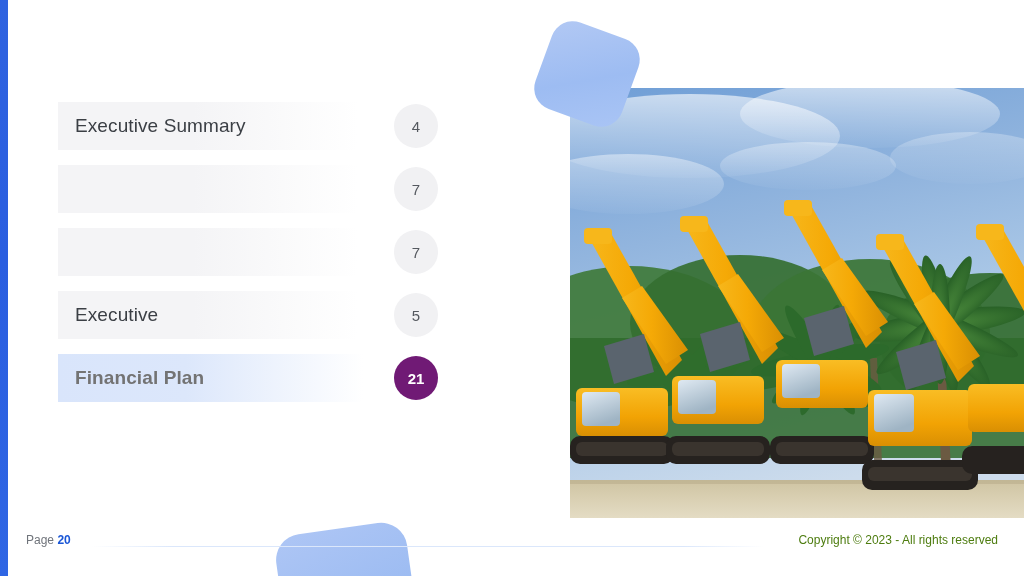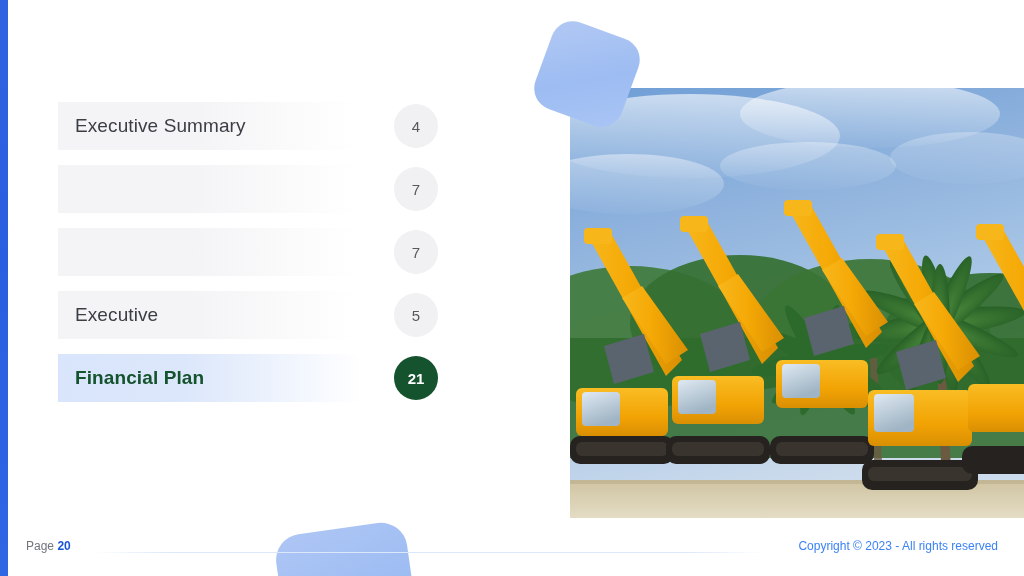--- a/index.html
+++ b/index.html
@@ -91,40 +91,40 @@
     left: 17px;
     top: 0;
     height: 48px;
     line-height: 48px;
     font-size: 19px;
     color: #3b3f45;
     letter-spacing: 0.1px;
     white-space: nowrap;
   }
   .toc-row.active .row-label {
-    color: #14532d;
+    color: #737373;
     font-weight: bold;
   }
 
   .row-badge {
     position: absolute;
     left: 336px;
     top: 2px;
     width: 44px;
     height: 44px;
     border-radius: 50%;
     background: #f1f1f3;
     color: #55595f;
     font-size: 15px;
     display: flex;
     align-items: center;
     justify-content: center;
   }
   .toc-row.active .row-badge {
-    background: #14532d;
+    background: #701a75;
     color: #ffffff;
     font-weight: bold;
   }
 
   
   .photo {
     position: absolute;
     left: 570px;
     top: 88px;
     width: 454px;
@@ -132,21 +132,21 @@
     overflow: hidden;
     z-index: 18;
     background: #7ba5d8;
   }
   .photo svg { display: block; }
 
   
   .footer {
     position: absolute;
     left: 0;
-    bottom: 3px;
+    bottom: 9px;
     width: 1024px;
     height: 48px;
     z-index: 30;
   }
   .footer-page {
     position: absolute;
     left: 26px;
     top: 14px;
     font-size: 12px;
     color: #70747b;
@@ -161,21 +161,21 @@
     top: 27px;
     width: 672px;
     height: 1px;
     background: linear-gradient(90deg, rgba(214,228,250,0) 0%, #dbe7fb 12%, #dbe7fb 88%, rgba(214,228,250,0) 100%);
   }
   .footer-copy {
     position: absolute;
     right: 26px;
     top: 14px;
     font-size: 12px;
-    color: #3b82f6;
+    color: #4d7c0f;
   }
 </style>
 </head>
 <body>
 
 <div id="slide">
 
   <div class="accent-bar"></div>
 
   <div class="deco deco-top"></div>

